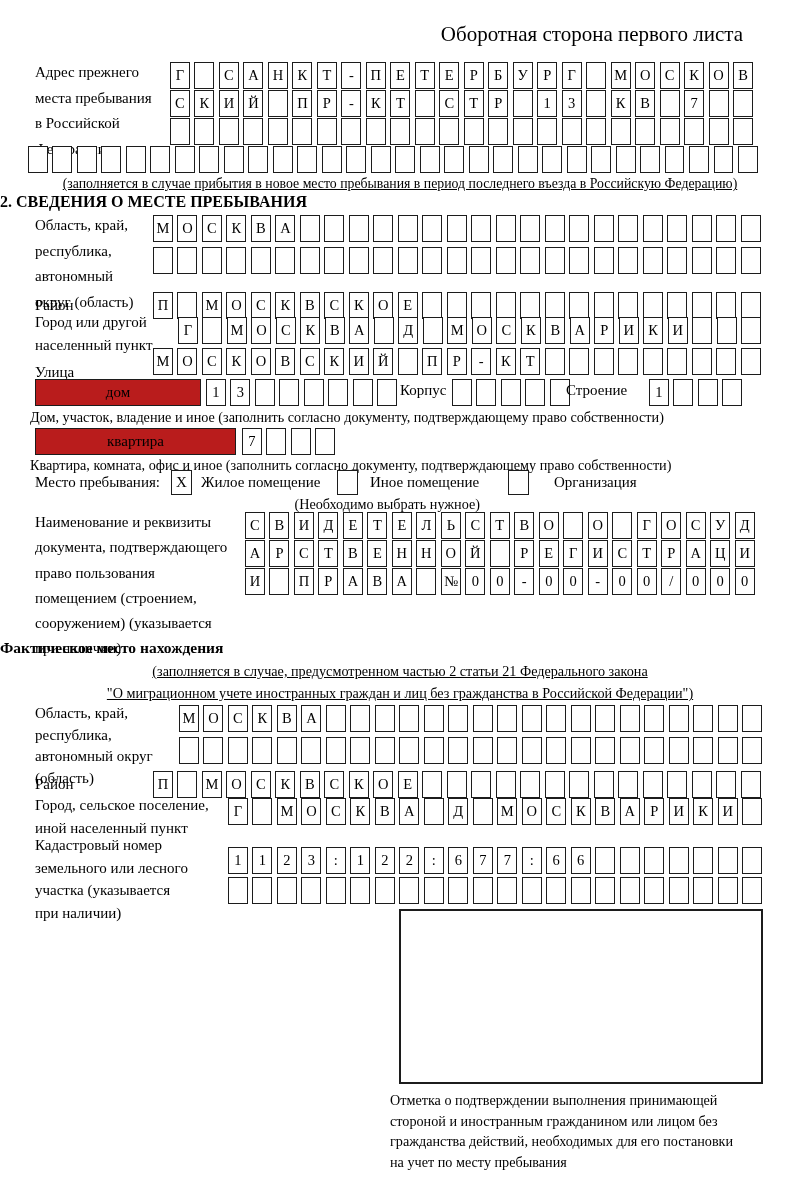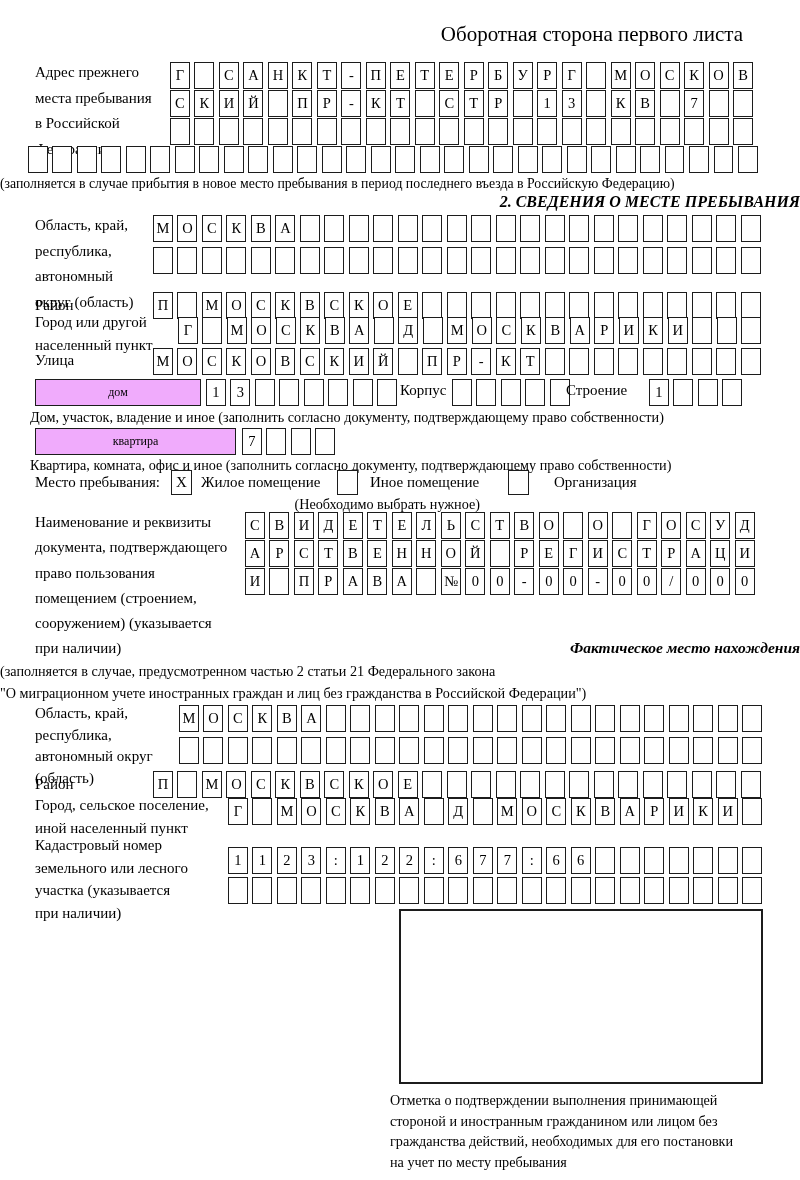--- a/index.html
+++ b/index.html
@@ -12,29 +12,29 @@
   .lbl.tight{line-height:21.5px;}
   .lbl.med{line-height:22.5px;}
   .boxrow{position:absolute;display:flex;gap:4.6px;}
   .cell{
     width:19.9px;height:27px;box-sizing:border-box;border:1.6px solid #1c1c1c;
     display:flex;align-items:center;justify-content:center;
     font-size:14.5px;line-height:1;background:#fff;flex:0 0 auto;
   }
   .widebox{
     position:absolute;height:27px;box-sizing:border-box;border:1.7px solid #1c1c1c;
-    display:flex;align-items:center;justify-content:center;font-size:12px;background:#f0abfc;
+    display:flex;align-items:center;justify-content:center;font-size:15px;background:#b91c1c;
   }
   .checkbox{
     position:absolute;width:21px;height:25px;box-sizing:border-box;border:1.7px solid #1c1c1c;
     display:flex;align-items:center;justify-content:center;font-size:15px;background:#fff;
   }
   .cap{position:absolute;font-size:13.8px;}
-  .cap.center{left:0;width:100%;}
-  .title{position:absolute;left:0;width:100%;text-align:right;font-weight:bold;font-size:16px;font-style:italic;}
+  .cap.center{left:0;width:100%;text-align:center;text-decoration:underline;}
+  .title{position:absolute;left:0;width:100%;text-align:left;font-weight:bold;font-size:16px;}
   .opt{position:absolute;font-size:15px;}
   .stamp-box{position:absolute;box-sizing:border-box;border:2px solid #1c1c1c;background:#fff;}
   .stamp-note{position:absolute;font-size:14.2px;line-height:20.5px;text-align:left;}
 </style>
 </head>
 <body>
 
 <div class="page">
 
   <div class="corner" style="top:22px;right:57px;">Оборотная сторона первого листа</div>
@@ -267,21 +267,21 @@
       <span class="cell">А</span>
       <span class="cell">Р</span>
       <span class="cell">И</span>
       <span class="cell">К</span>
       <span class="cell">И</span>
       <span class="cell"></span>
       <span class="cell"></span>
       <span class="cell"></span>
     </div>
 
-  <div class="lbl" style="top:348px;left:35px;text-align:right;">Улица</div>
+  <div class="lbl" style="top:360px;left:35px;text-align:right;">Улица</div>
   <div class="boxrow" style="top:348px;left:153px;">
       <span class="cell">М</span>
       <span class="cell">О</span>
       <span class="cell">С</span>
       <span class="cell">К</span>
       <span class="cell">О</span>
       <span class="cell">В</span>
       <span class="cell">С</span>
       <span class="cell">К</span>
       <span class="cell">И</span>

